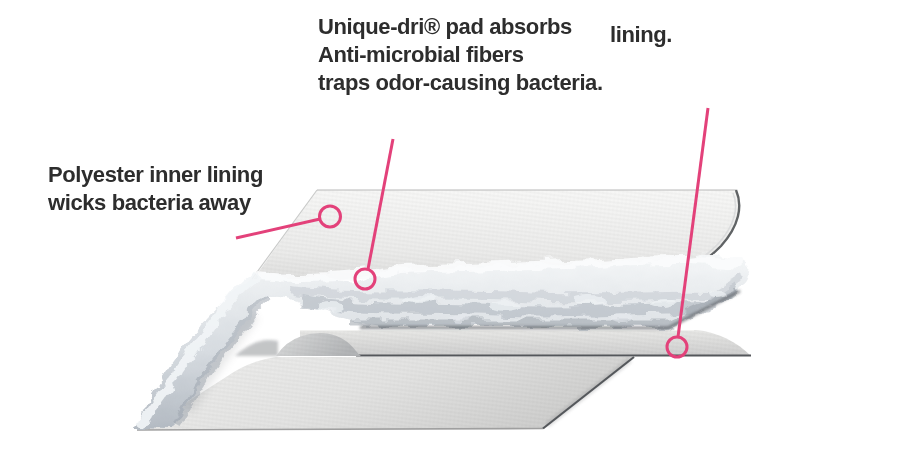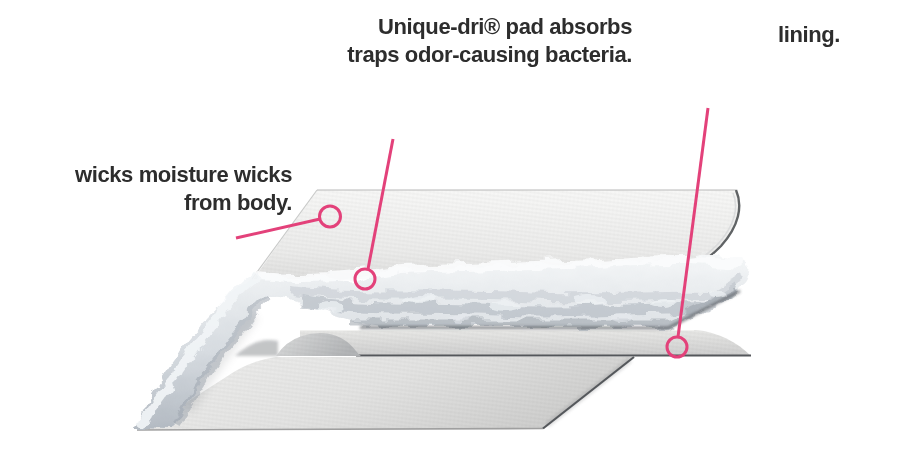--- a/index.html
+++ b/index.html
@@ -11,21 +11,21 @@
   .stage{
     position:relative;
     width:900px;height:450px;
     background:var(--bg);
     overflow:hidden;
     font-family:"Liberation Sans","DejaVu Sans",sans-serif;
   }
   .stage svg{position:absolute;left:0;top:0;}
   .label{
     position:absolute;
-    text-align:right;
+    text-align:left;
     color:var(--text);
     font-size:22px;
     line-height:28px;
     font-weight:600;
     letter-spacing:-0.4px;
   }
   .label div{white-space:nowrap;}
   #label-pad{left:318px;top:13px;width:314px;}
   #label-waterproof{left:610px;top:21px;width:230px;}
   #label-lining{left:48px;top:161px;width:244px;}
@@ -151,25 +151,26 @@
       <circle cx="365" cy="279" r="10" fill="none" style="stroke:var(--accent)" stroke-width="3"></circle>
     </g>
     <g>
       <line x1="708" y1="108" x2="678" y2="337" style="stroke:var(--accent)" stroke-width="3"></line>
       <circle cx="677" cy="347" r="10" fill="none" style="stroke:var(--accent)" stroke-width="3"></circle>
     </g>
   </svg>
 
   <div class="label" id="label-pad">
     <div>Unique-dri® pad absorbs</div>
+    <div>Anti-microbial fibers</div>
     <div>traps odor-causing bacteria.</div>
   </div>
 
   <div class="label" id="label-waterproof">
     <div>lining.</div>
   </div>
 
   <div class="label" id="label-lining">
-    <div>wicks moisture wicks</div>
-    <div>from body.</div>
+    <div>Polyester inner lining</div>
+    <div>wicks bacteria away</div>
   </div>
 
 </div>
 
 </body></html>

